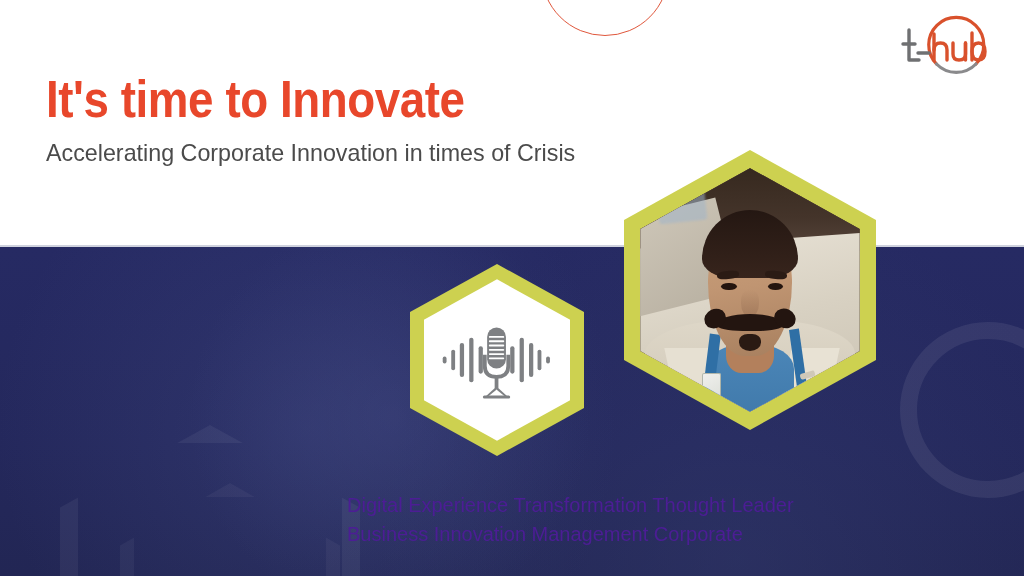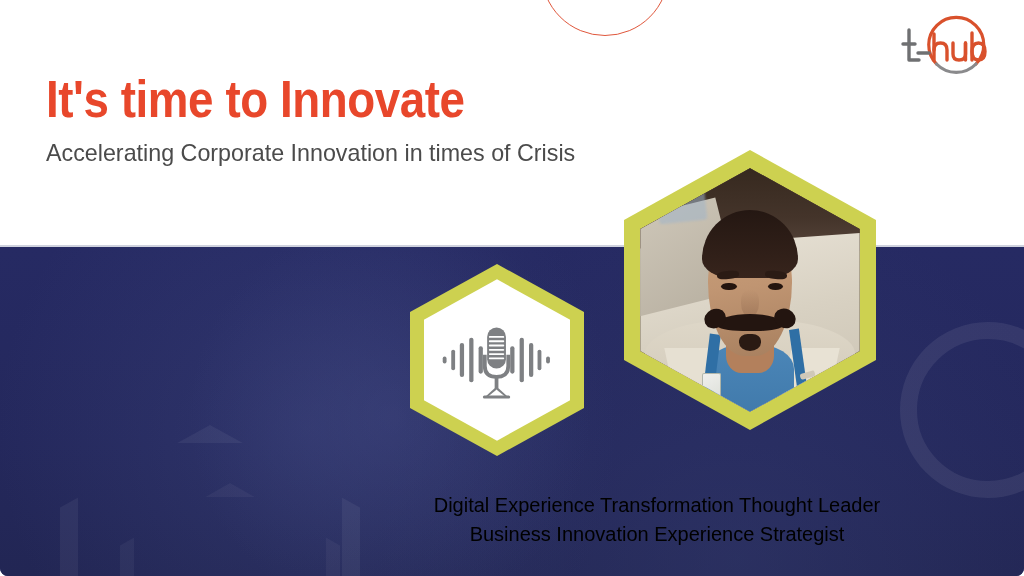--- a/index.html
+++ b/index.html
@@ -7,21 +7,20 @@
     width:1024px; height:576px;
     background:#ffffff;
     font-family:"Liberation Sans", sans-serif;
     overflow:hidden;
   }
   #slide {
     position:relative;
     width:1024px; height:576px;
     overflow:hidden;
     background:#ffffff;
-    border-radius:8px;
   }
 
   
   .band-white {
     position:absolute; left:0; top:0;
     width:1024px; height:247px;
     background:#ffffff;
   }
   
   .band-hairline {
@@ -265,22 +264,22 @@
     text-align:right;
     width:620px;
   }
   .speaker-name {
     font-size:26px; font-weight:bold; color:#ffffff;
     letter-spacing:0.2px; line-height:1.25;
     text-align:center;
     transform:translateX(-74px);
   }
   .speaker-role {
-    font-size:20px; font-weight:normal; color:#000000;
-    line-height:1.42; text-align:center; margin-top:4px;
+    font-size:20px; font-weight:normal; color:#4c1d95;
+    line-height:1.42; text-align:left; margin-top:4px;
     transform:translateX(-5px);
   }
   .speaker-role .line2 { display:block; }
 </style>
 </head>
 <body>
 
 <div id="slide">
 
   <div class="band-white"></div>
@@ -394,17 +393,17 @@
           <div class="ph-mous"></div>
           <div class="ph-goatee"></div>
         </div>
       </div>
     </div>
   </div>
 
   <div class="speaker-block">
     <div class="speaker-role">
       <span>Digital Experience Transformation Thought Leader</span>
-      <span class="line2">Business Innovation Experience Strategist</span>
+      <span class="line2">Business Innovation Management Corporate</span>
     </div>
   </div>
 
 </div>
 
 </body></html>

